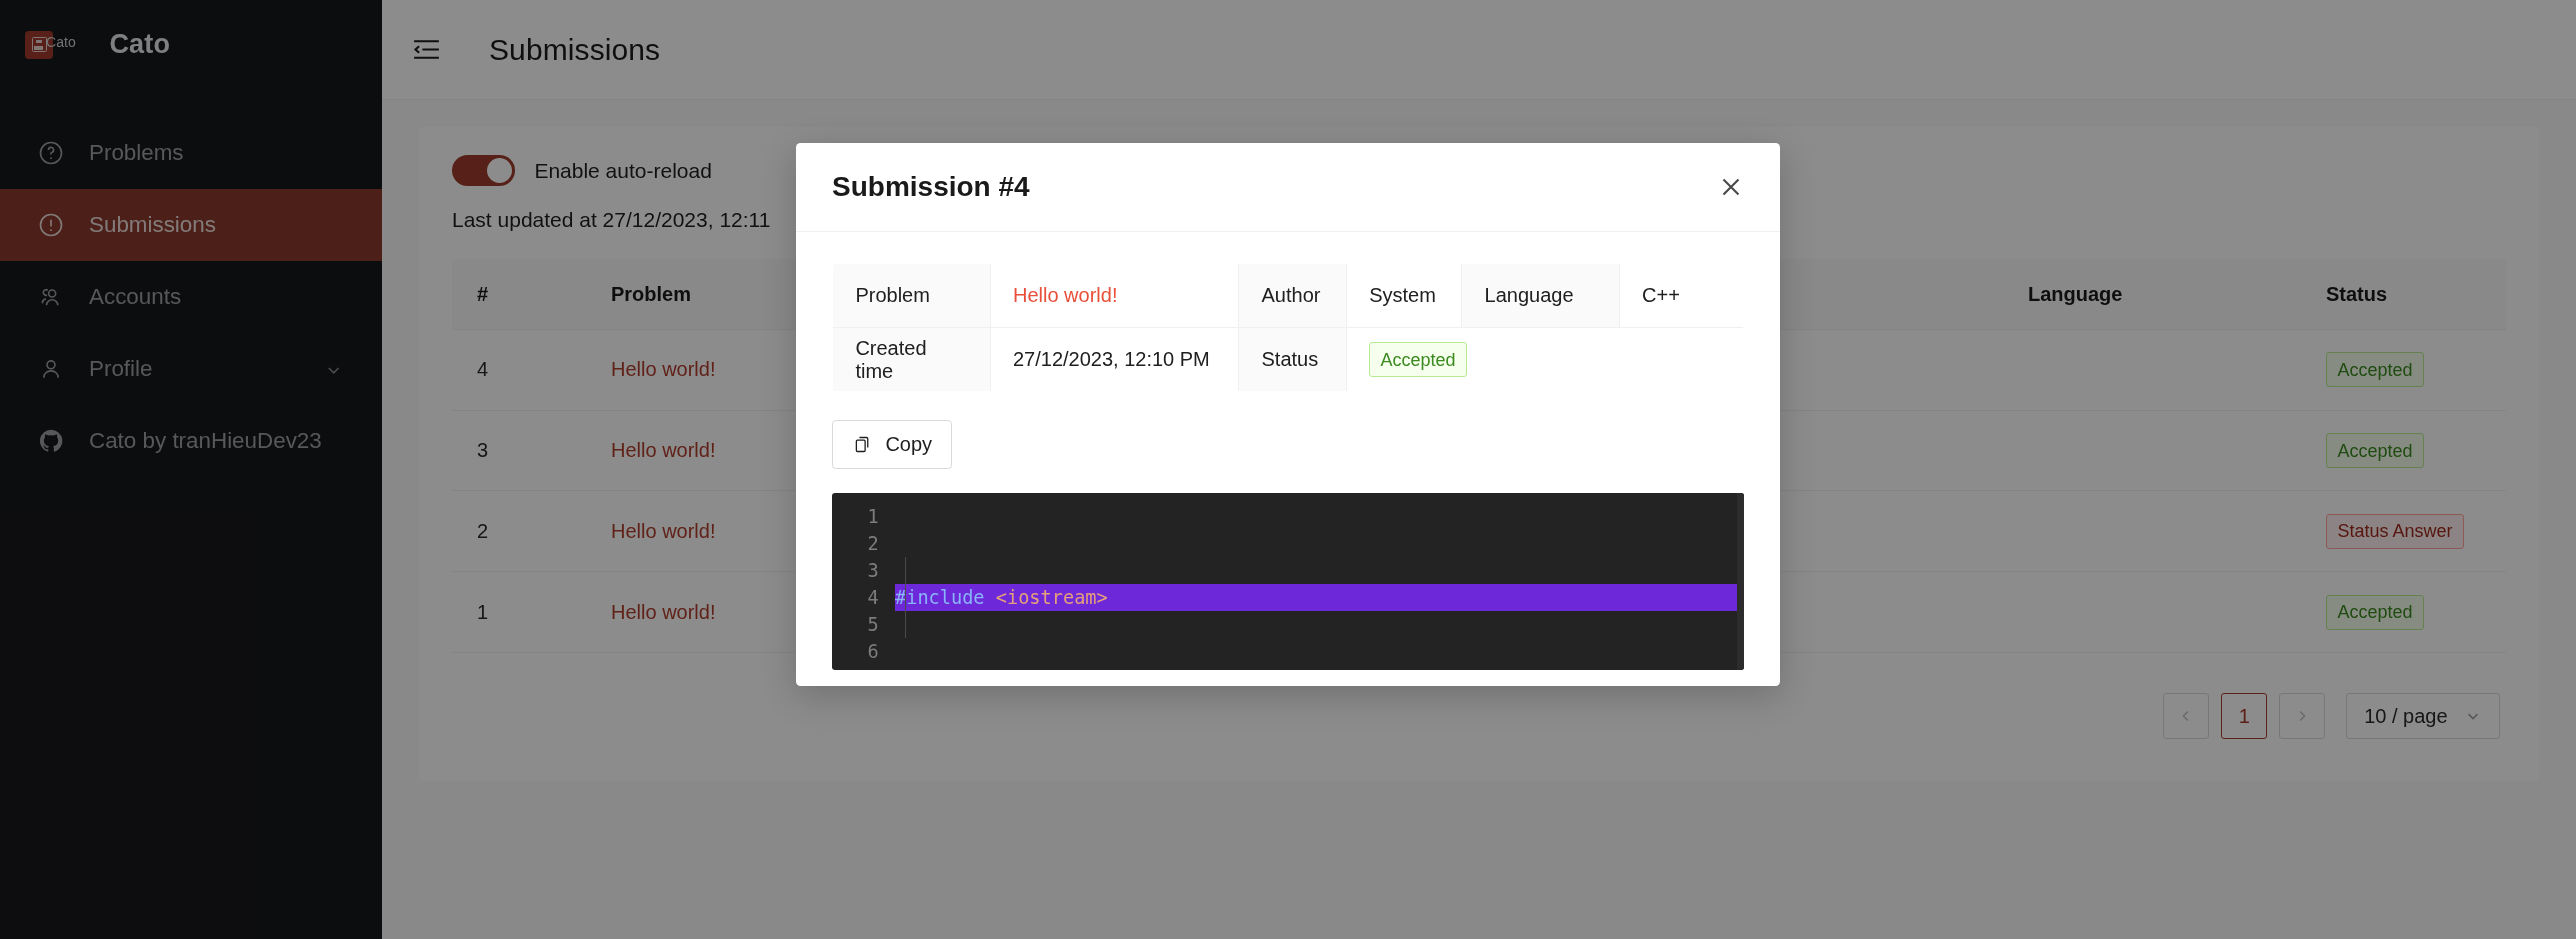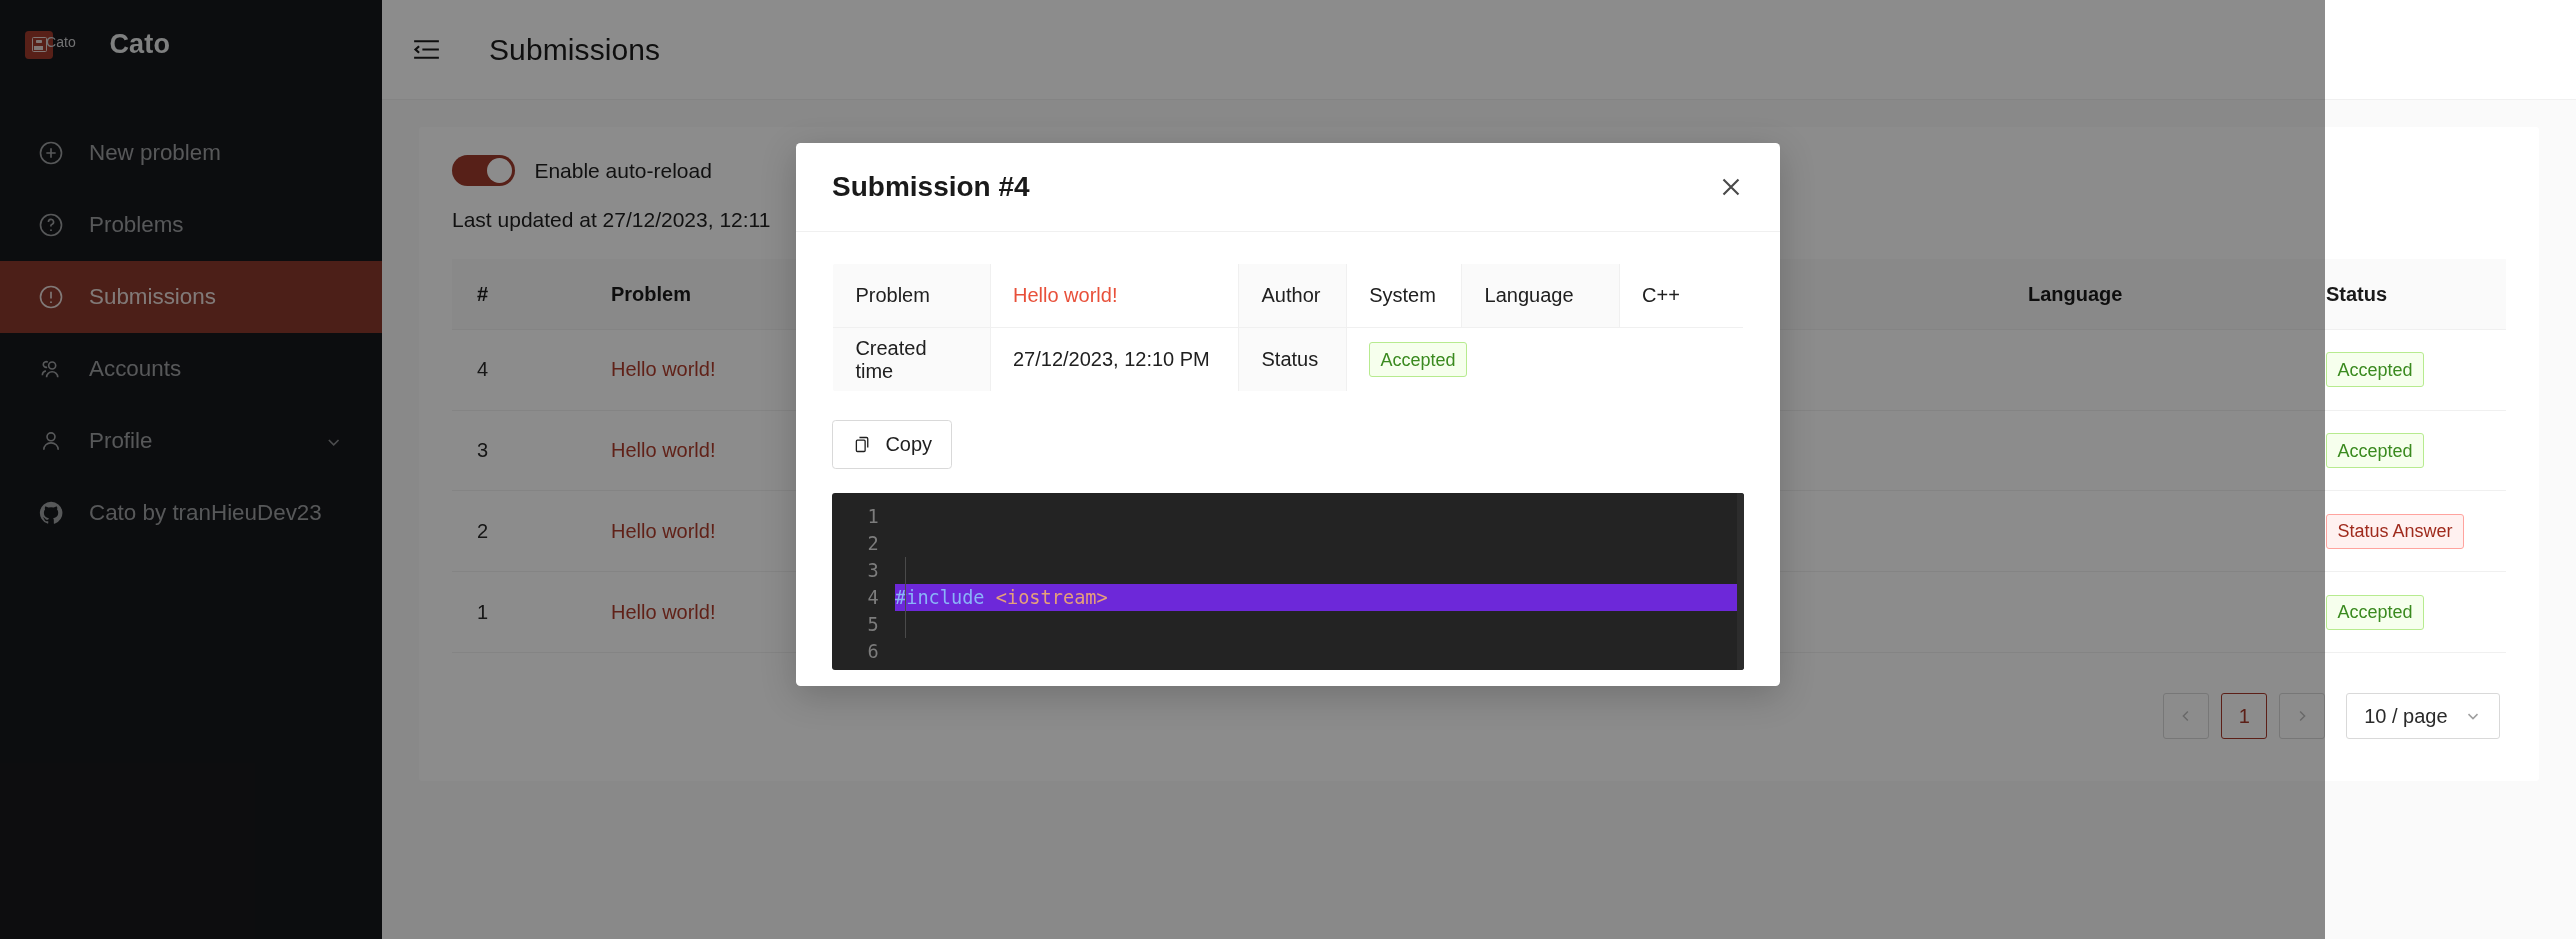--- a/index.html
+++ b/index.html
@@ -3,21 +3,21 @@
 <meta charset="utf-8">
 <style>
   * { box-sizing: border-box; margin: 0; padding: 0; }
   html, body {
     width: 2576px; height: 939px;
     font-family: "Liberation Sans", sans-serif;
     overflow: hidden;
     background: #ffffff;
   }
 
-  #app { position: relative; width: 2325px; height: 939px; }
+  #app { position: relative; width: 2576px; height: 939px; }
 
   
   .sidebar {
     position: absolute; left: 0; top: 0;
     width: 382px; height: 939px;
     background: #17181c;
     color: #b5b6b8;
   }
   .brand {
     display: flex; align-items: center;
@@ -230,29 +230,20 @@
     <div class="brand">
       <div class="brand-logo">
         <div class="chip"></div>
       </div>
       <div class="brand-sub">Cato</div>
       <div class="brand-title">Cato</div>
     </div>
 
     <div class="nav">
 
-      <div class="nav-item">
-        <span class="ic">
-          <svg viewBox="0 0 24 24" fill="none" stroke="#9ea0a3" stroke-width="1.4">
-            <circle cx="12" cy="12" r="9"></circle>
-              <path d="M12 8v8M8 12h8"></path>
-          </svg>
-        </span>
-        <span>New problem</span>
-      </div>
 
       <div class="nav-item">
         <span class="ic">
           <svg viewBox="0 0 24 24" fill="none" stroke="#9ea0a3" stroke-width="1.4">
             <circle cx="12" cy="12" r="9"></circle>
             <path d="M9.8 9.4a2.2 2.2 0 1 1 2.9 2.1c-.5.2-.8.7-.8 1.2v.5"></path>
             <circle cx="12" cy="16.4" r=".8" fill="#9ea0a3" stroke="none"></circle>
           </svg>
         </span>
         <span>Problems</span>

